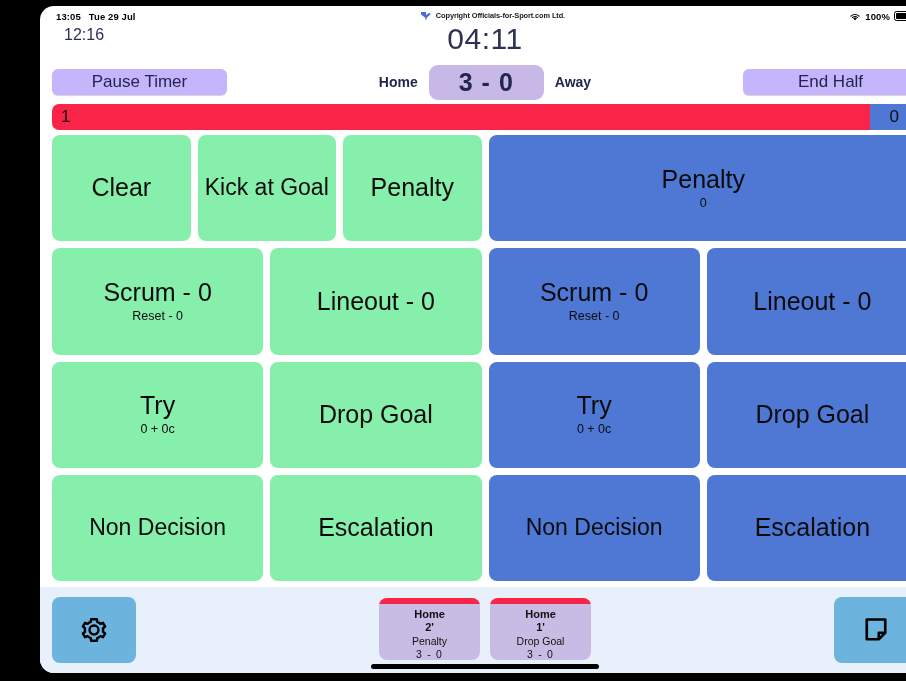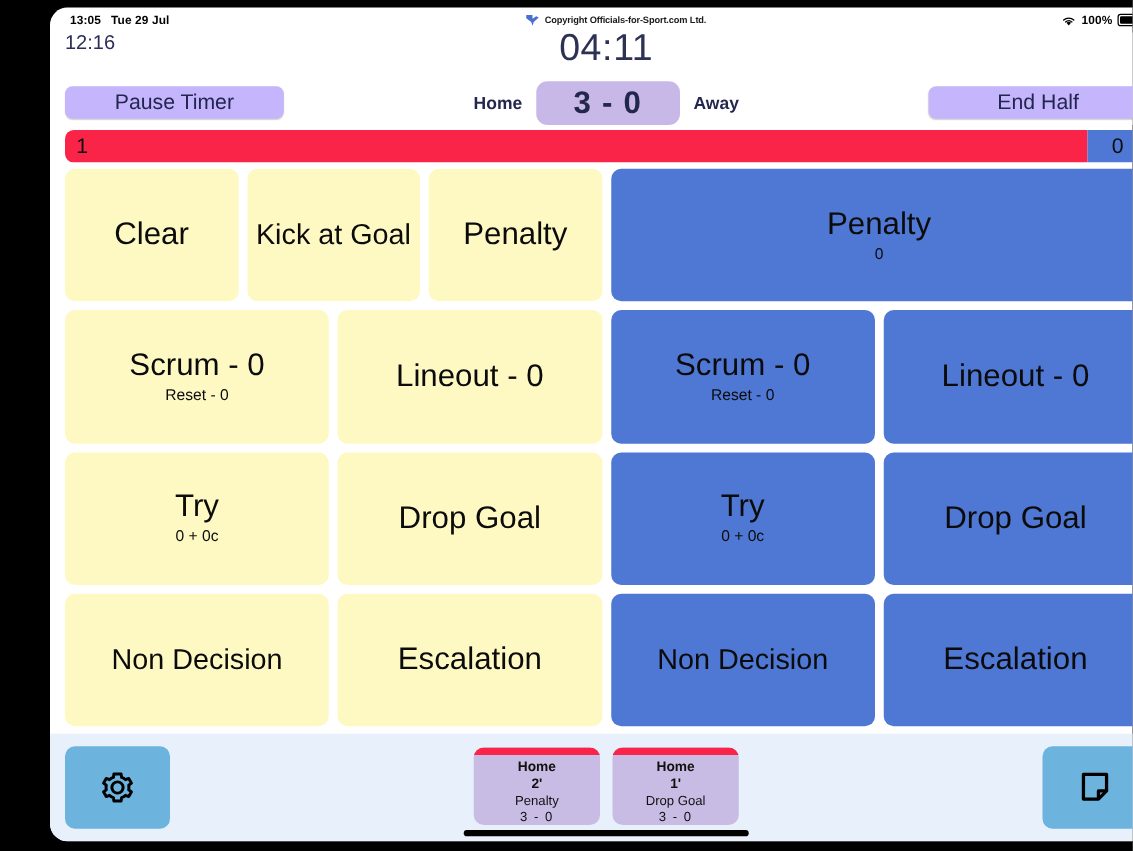--- a/index.html
+++ b/index.html
@@ -59,21 +59,21 @@
   .batt::after {
     content:''; position:absolute; right:-3px; top:3px;
     width:2px; height:4px; background:#000; border-radius:0 1px 1px 0;
   }
   .batt > i { display:block; height:100%; width:100%; background:#000; border-radius:1px; }
 
   
   .header { flex: 0 0 auto; position: relative; background: #fff; padding: 0 12px; }
   .clock-row { position: relative; height: 38px; }
   .half-clock {
-    position: absolute; left: 0; top: 0;
+    position: absolute; left: 12px; top: 0;
     font-size: 16px; color: #2b2f57;
   }
   .big-timer {
     position: absolute; left: 0; right: 0; top: -4px;
     text-align: center;
     font-size: 30px; color: #2d3154; letter-spacing: .5px;
   }
   .ctrl-row {
     position: relative; height: 36px;
     display: flex; align-items: center;
@@ -129,21 +129,21 @@
     flex: 1 1 0;
     border: none; border-radius: 8px;
     display: flex; flex-direction: column;
     align-items: center; justify-content: center;
     color: #0b0b0b;
     font-family: "Liberation Sans", sans-serif;
     line-height: 1.03;
     text-align: center;
     padding: 2px 4px;
   }
-  .btn.home { background: #fef9c3; }
+  .btn.home { background: #86efac; }
   .btn.away { background: #4f77d4; }
   .btn .lbl { font-size: 25px; }
   .btn .sub { font-size: 12.5px; margin-top: 4px; }
 
   
   .footer {
     flex: 0 0 86px;
     background: #e8f1fb;
     position: relative;
     display: flex; align-items: center;

